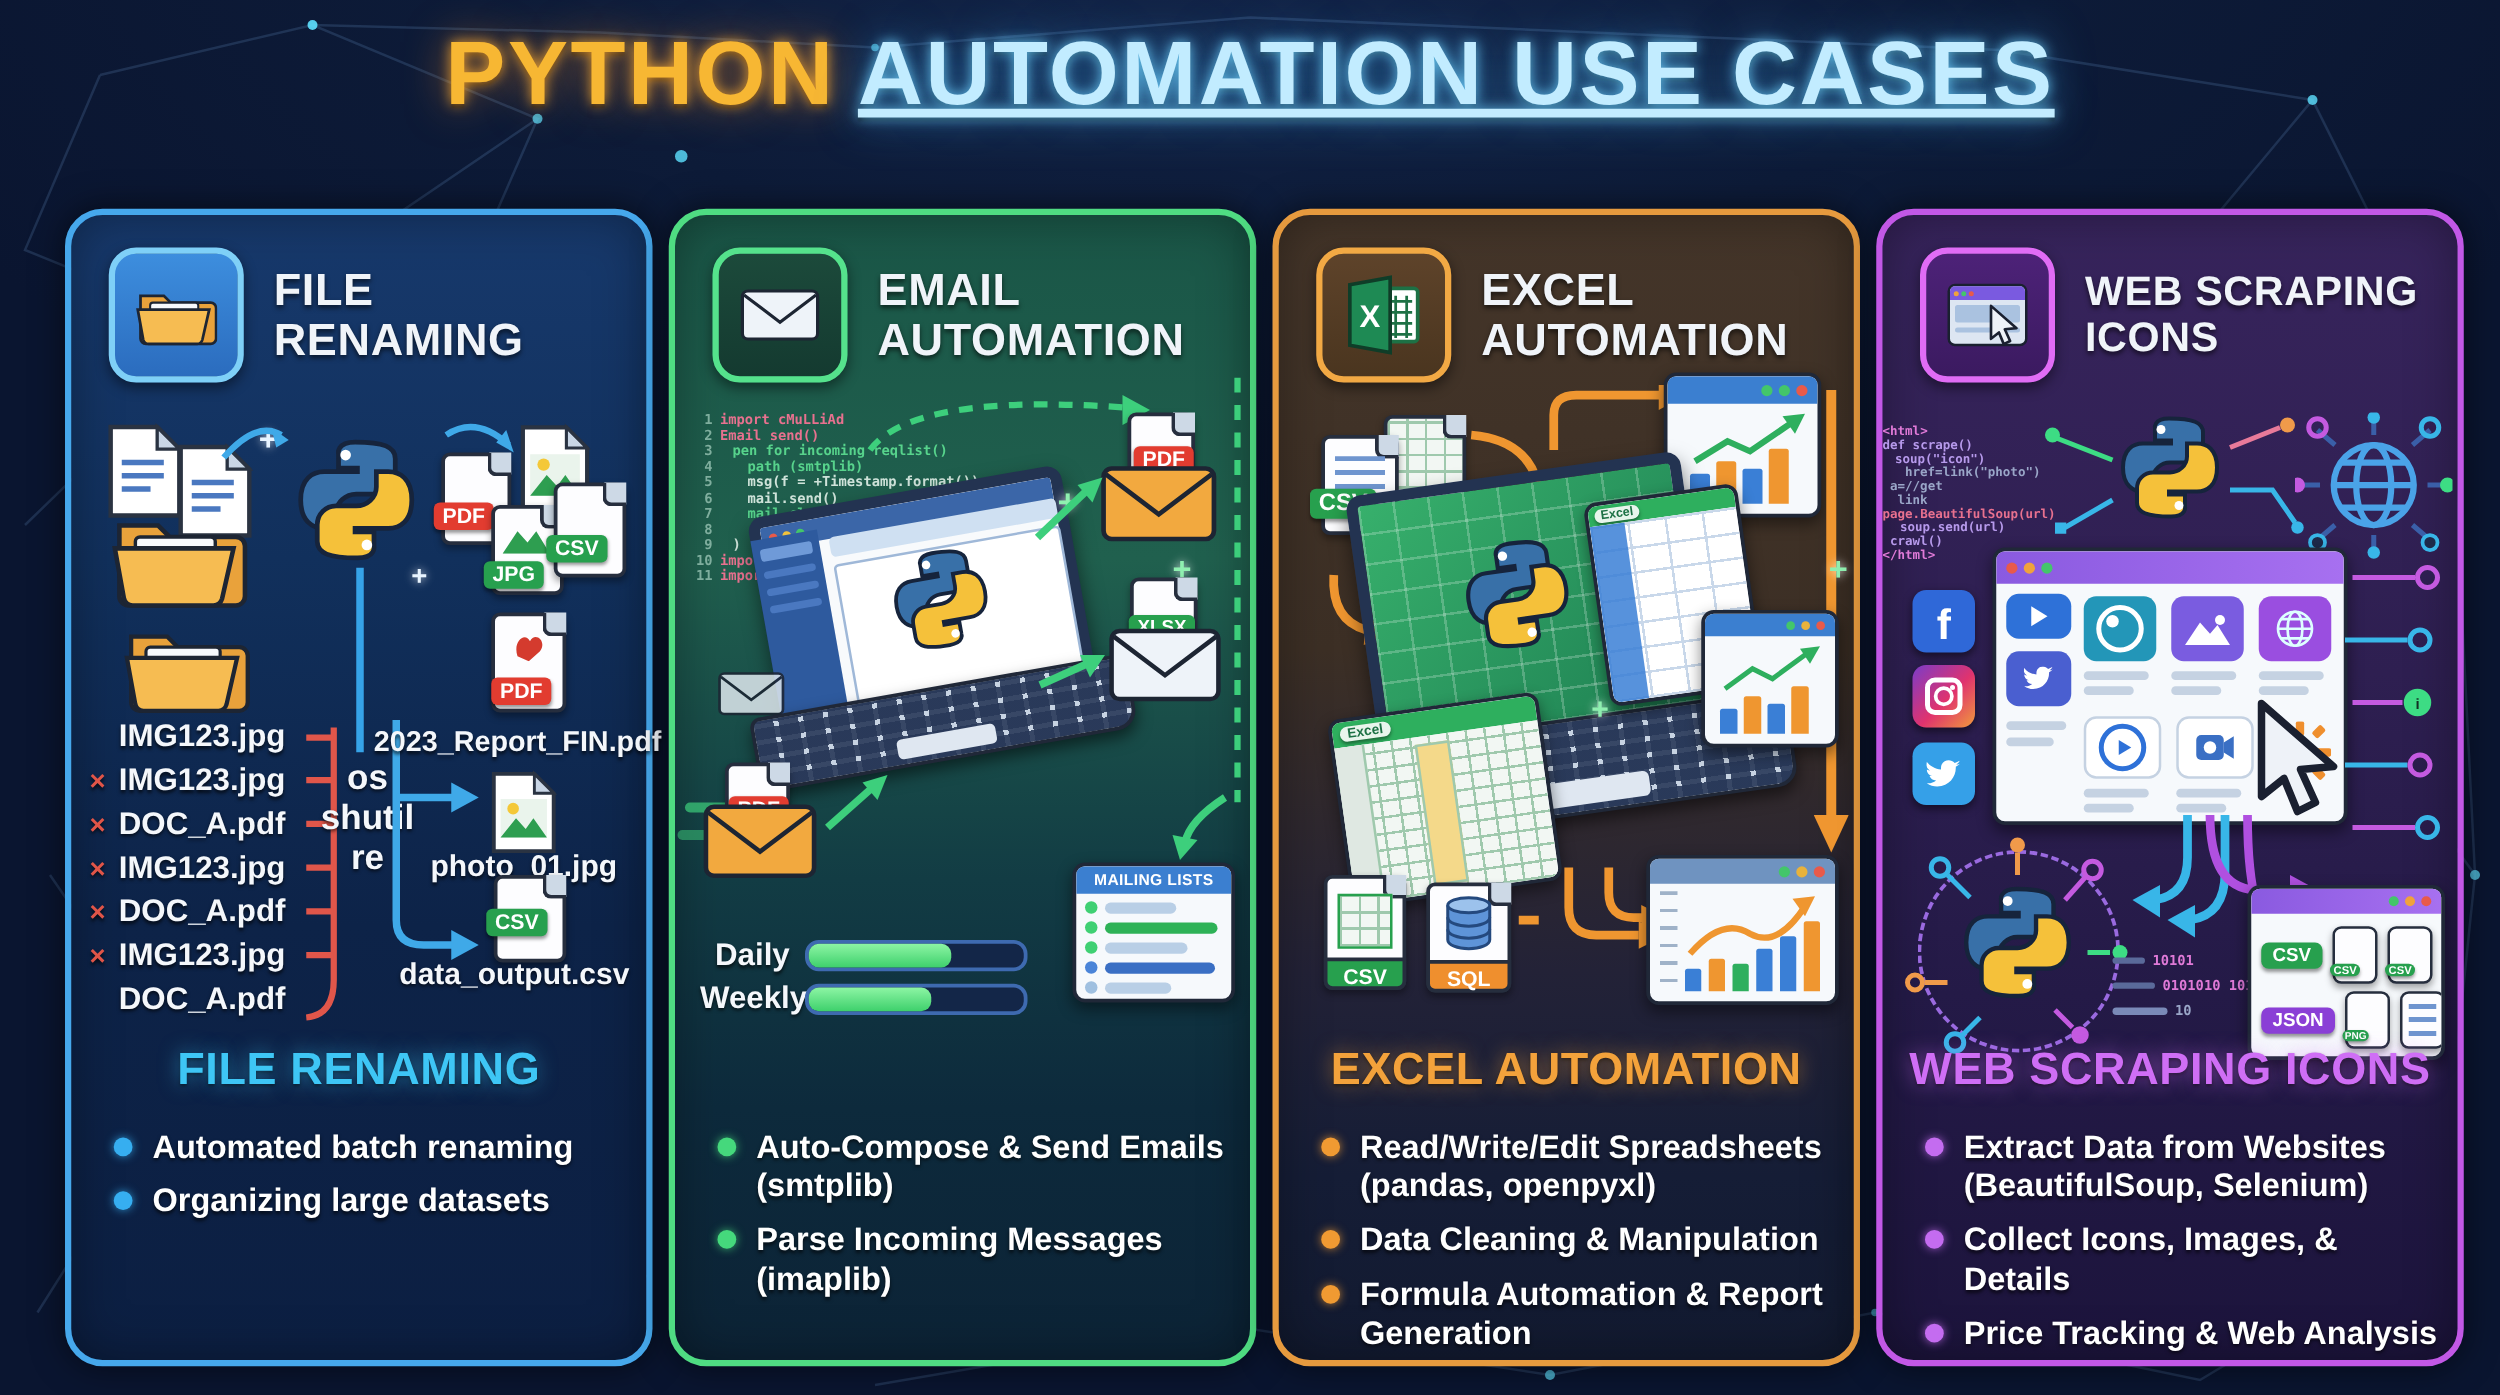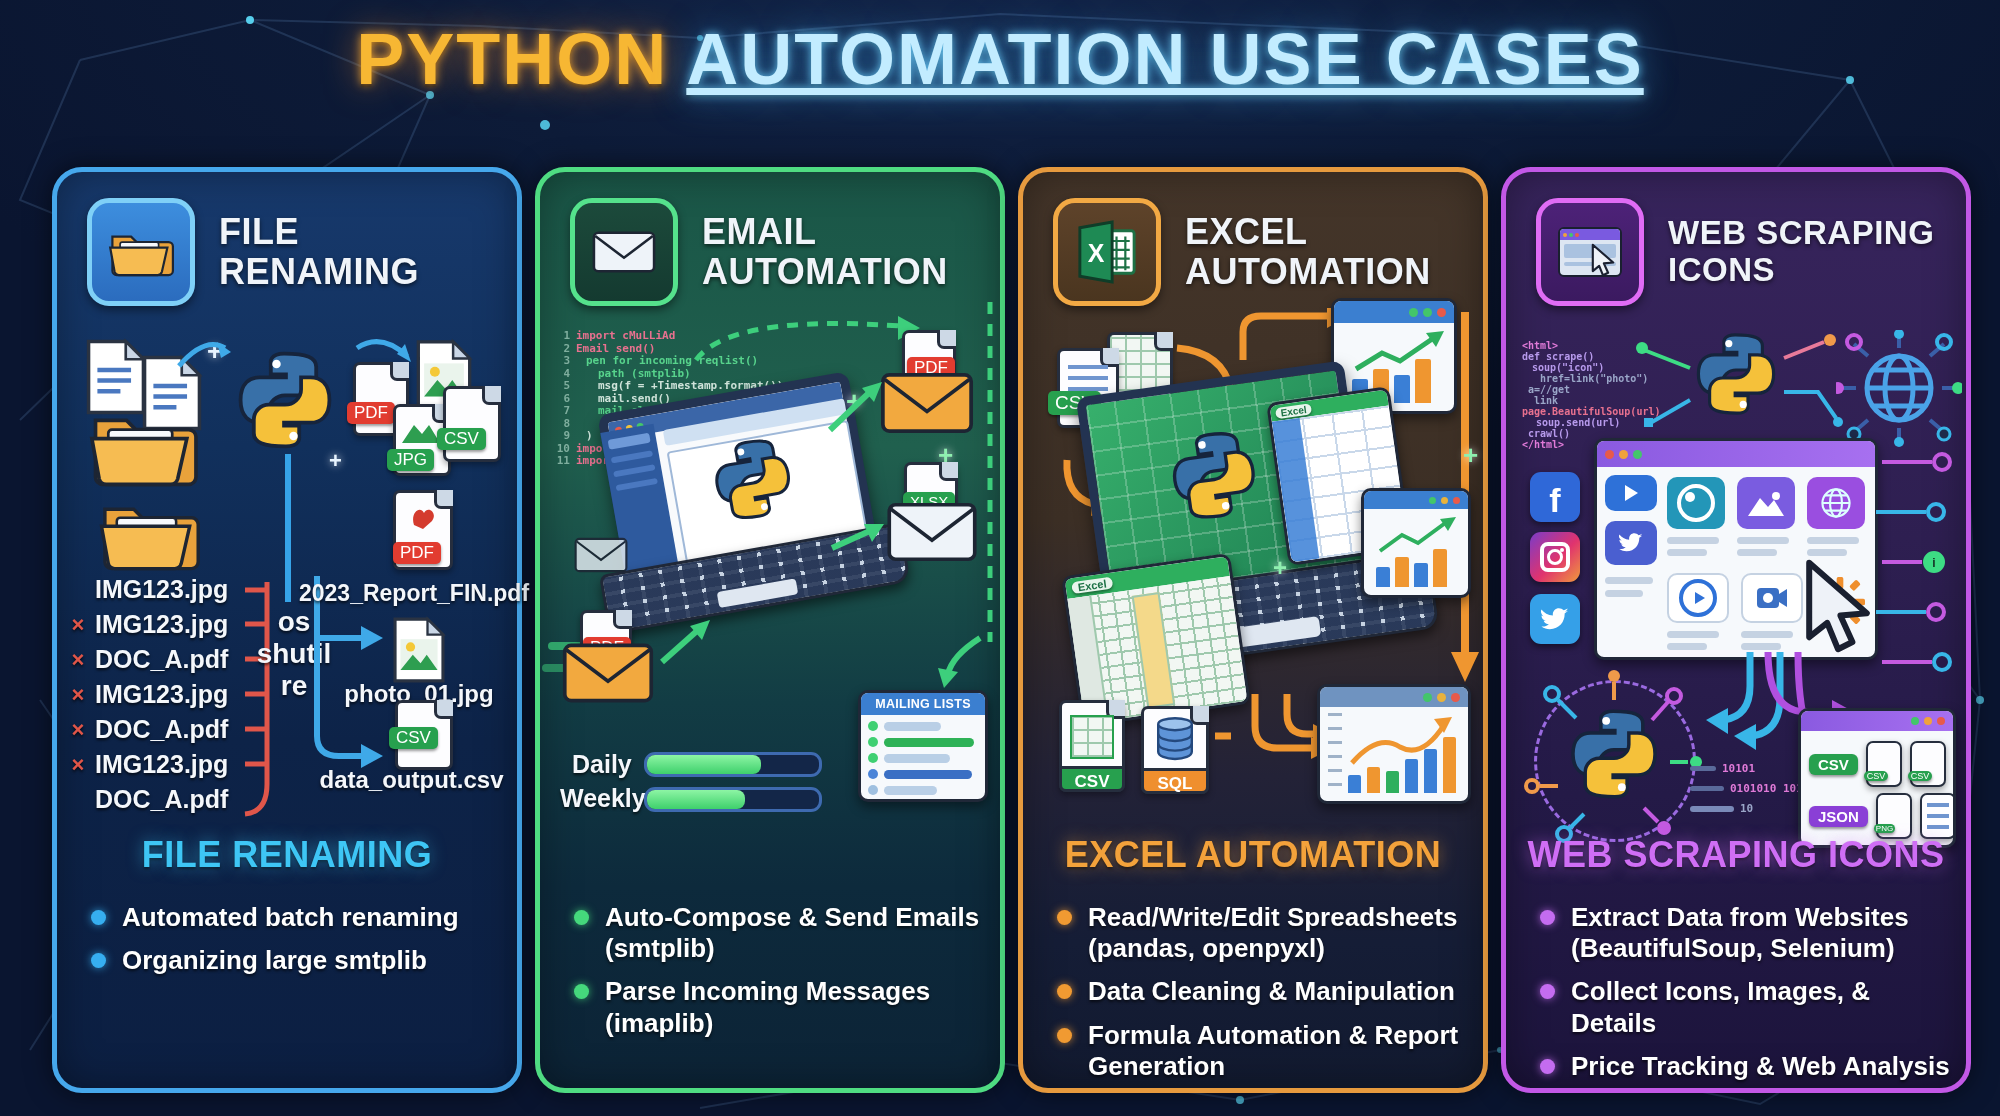--- a/index.html
+++ b/index.html
@@ -47,21 +47,21 @@
   .bullet .dot{width:15px;height:15px;border-radius:50%;margin-top:8px;flex:none;}
   .c1 .dot{background:#36aef0;box-shadow:0 0 8px rgba(54,174,240,.8);}
   .c2 .dot{background:#45d87c;box-shadow:0 0 8px rgba(69,216,124,.8);}
   .c3 .dot{background:#f09a32;box-shadow:0 0 8px rgba(240,154,50,.8);}
   .c4 .dot{background:#c46cf0;box-shadow:0 0 8px rgba(196,108,240,.8);}
 
   
   .fic{position:absolute;background:#fdfdff;border:3px solid #262e3e;border-radius:7px;box-shadow:0 3px 6px rgba(0,0,0,.35);}
   .fic .fold{position:absolute;top:-3px;right:-3px;width:16px;height:16px;background:#cdd9e6;
     border-left:3px solid #262e3e;border-bottom:3px solid #262e3e;border-radius:0 0 0 7px;}
-  .bdg{position:absolute;left:-9px;bottom:9px;padding:1px 7px;border-radius:5px;color:#fff;font-weight:normal;font-size:17px;
+  .bdg{position:absolute;left:-9px;bottom:9px;padding:1px 7px;border-radius:5px;color:#fff;font-weight:bold;font-size:17px;
     box-shadow:0 2px 3px rgba(0,0,0,.4);}
   .b-red{background:#e23c30}.b-grn{background:#27a04e}.b-org{background:#ef8f2e}.b-pur{background:#8a3fd6}
   .strip{position:absolute;left:-3px;right:-3px;bottom:-3px;height:26px;line-height:26px;text-align:center;
     color:#fff;font-weight:bold;font-size:17px;border:3px solid #262e3e;border-radius:0 0 7px 7px;box-sizing:border-box;}
   .doclines{position:absolute;left:8px;right:8px;top:14px;height:36px;
     background:repeating-linear-gradient(180deg,#6f95cf 0 4px,transparent 4px 11px);}
   .xgrid{background-color:#f2f7f3;
     background-image:repeating-linear-gradient(0deg,#9fc9ad 0 2px,transparent 2px 13px),
                      repeating-linear-gradient(90deg,#9fc9ad 0 2px,transparent 2px 15px);}
   .chip{position:absolute;padding:2px 9px;border-radius:6px;color:#fff;font-weight:bold;font-size:18px;box-shadow:0 2px 3px rgba(0,0,0,.4);}
@@ -350,21 +350,21 @@
   </div>
 
   <h2 class="sec">FILE RENAMING</h2>
   <div class="bullets">
     <div class="bullet">
           <span class="dot"></span>
           <span>Automated batch renaming</span>
         </div>
     <div class="bullet">
           <span class="dot"></span>
-          <span>Organizing large smtplib</span>
+          <span>Organizing large datasets</span>
         </div>
   </div>
 </section>
 
 <section class="card c2">
   <div class="hdr">
     <div class="tile">
       <svg width="64" height="44">
             <use href="#env"></use>
           </svg>
@@ -716,21 +716,21 @@
       </div>
     </div>
     <div class="hdr-title">
       <span>WEB SCRAPING</span><br>
       <span>ICONS</span>
     </div>
   </div>
 
   <div class="illus">
 
-    <div class="code" style="left:16px;top:168px;font-size:10px;line-height:11px">
+    <div class="code" style="left:0;top:168px;font-size:10px;line-height:11px">
       <div class="cl p">&lt;html&gt;</div>
       <div class="cl m">def scrape()</div>
       <div class="cl m" style="margin-left:10px">soup("icon")</div>
       <div class="cl gr" style="margin-left:18px">href=link("photo")</div>
       <div class="cl gr" style="margin-left:6px">a=//get</div>
       <div class="cl gr" style="margin-left:12px">link</div>
       <div class="cl k">page.BeautifulSoup(url)</div>
       <div class="cl m" style="margin-left:14px">soup.send(url)</div>
       <div class="cl m" style="margin-left:6px">crawl()</div>
       <div class="cl p">&lt;/html&gt;</div>

